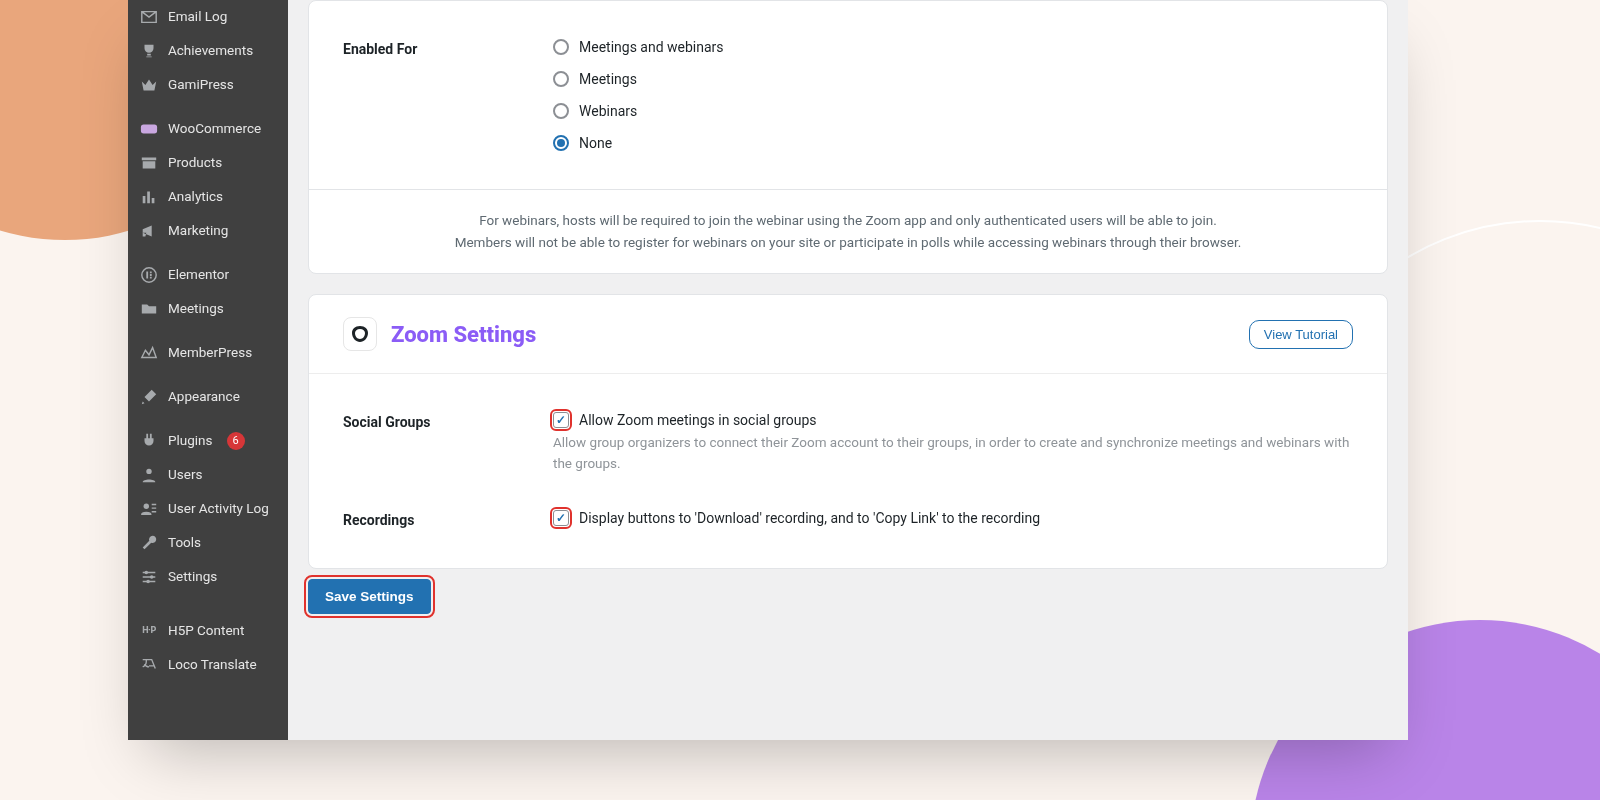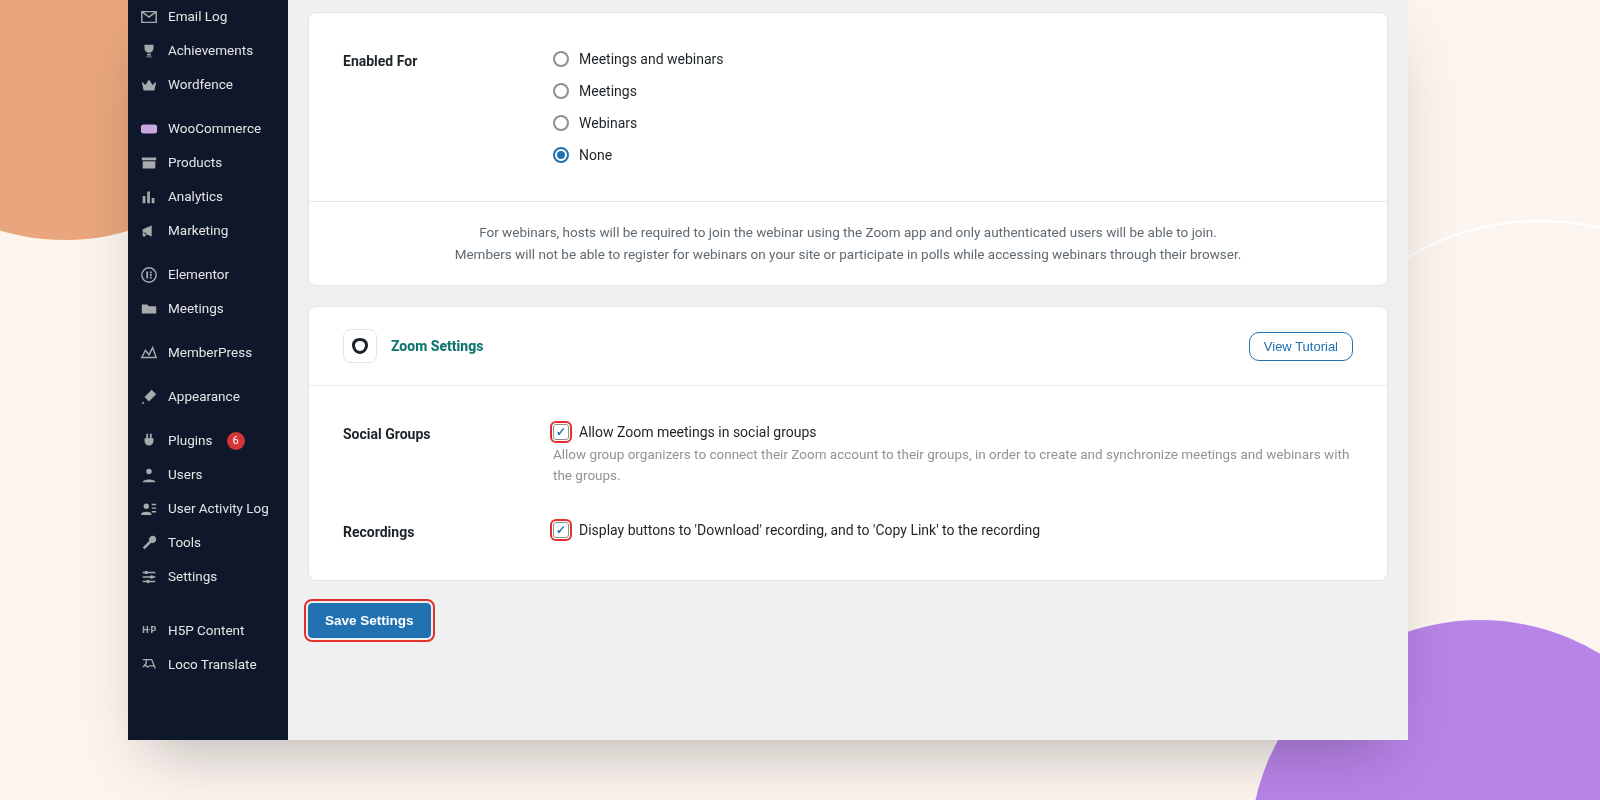--- a/index.html
+++ b/index.html
@@ -2,43 +2,43 @@
 <html><head>
 <meta charset="utf-8">
 <style>
 *{box-sizing:border-box;margin:0;padding:0}
 body{font-family:-apple-system,BlinkMacSystemFont,"Segoe UI",Roboto,Helvetica,Arial,sans-serif;font-size:14px;color:#1d2327;background:#fbf4ef;overflow:hidden}
 .stage{position:relative;width:1600px;height:800px}
 .blob-orange{position:absolute;left:-160px;top:-210px;width:450px;height:450px;border-radius:50%;background:#e9a67c;z-index:0}
 .blob-purple{position:absolute;right:-110px;bottom:-280px;width:460px;height:460px;border-radius:50%;background:#b984e8;z-index:0}
 .ring{position:absolute;right:-200px;top:220px;width:520px;height:520px;border:2px solid #fff;border-radius:50%;z-index:0}
 .app{position:absolute;left:128px;top:0;width:1280px;height:740px;display:flex;background:#f0f0f1;box-shadow:0 30px 60px -20px rgba(0,0,0,.25);z-index:2}
-.sidebar{width:160px;background:#0f172a;color:#f0f0f1;flex:0 0 160px;overflow:hidden}
+.sidebar{width:160px;background:#404040;color:#f0f0f1;flex:0 0 160px;overflow:hidden}
 .sidebar .item{display:flex;align-items:center;gap:10px;padding:8px 12px;font-size:13.5px;color:#e5e5e5;cursor:pointer;line-height:1.3}
 .sidebar .sep{height:10px}
 .sidebar .ic{width:18px;height:18px;display:flex;align-items:center;justify-content:center;flex:0 0 18px;color:#a7aaad}
 .sidebar .ic svg{width:18px;height:18px;fill:currentColor}
 .badge{display:inline-flex;align-items:center;justify-content:center;min-width:18px;height:18px;border-radius:9px;font-size:11px;padding:0 5px;color:#fff;margin-left:4px}
 .badge.red{background:#d63638}
 .badge.orange{background:#dba617}
 .content{flex:1;background:#f0f0f1;overflow:auto;padding:0 20px 30px 20px}
-.card{background:#fff;border:1px solid #e2e4e7;border-radius:8px;margin-top:12px}
+.card{background:#fff;border:1px solid #e2e4e7;border-radius:8px;margin-top:0}
 .card + .card{margin-top:20px}
 .card-inner{padding:24px 34px}
 .card-footer-note{border-top:1px solid #e2e4e7;padding:20px 52px;color:#5f6a72;font-size:13.5px;text-align:center;line-height:1.6}
 .row{display:flex;align-items:flex-start;gap:30px;padding:14px 0}
 .row .label{width:180px;flex:0 0 180px;font-weight:700;color:#1d2327;font-size:14px;padding-top:2px}
 .row .field{flex:1;color:#1d2327;font-size:14px}
 .radio-list{display:flex;flex-direction:column;gap:16px}
 .radio-item{display:flex;align-items:center;gap:10px;cursor:pointer}
 .radio-item .dot{width:16px;height:16px;border:2px solid #8c8f94;border-radius:50%;position:relative;flex:0 0 16px}
 .radio-item.checked .dot{border-color:#2271b1}
 .radio-item.checked .dot::after{content:"";position:absolute;width:8px;height:8px;background:#2271b1;border-radius:50%;left:2px;top:2px}
 .section-head{display:flex;align-items:center;gap:14px;padding:22px 34px;border-bottom:1px solid #ededed}
-.section-title{font-size:14px;font-weight:800;color:#0f766e}
+.section-title{font-size:22px;font-weight:800;color:#8b5cf6}
 .section-head .spacer{flex:1}
 .tutorial-btn{background:#fff;border:1px solid #2271b1;color:#2271b1;border-radius:10px;padding:6px 14px;font-size:13px;cursor:pointer}
 .logo-chip{width:34px;height:34px;border-radius:8px;border:1px solid #e6e6e6;display:flex;align-items:center;justify-content:center;font-weight:900;color:#1d2327}
 .check-row{display:flex;align-items:center;gap:10px;margin-bottom:4px}
 .checkbox{width:16px;height:16px;border:1px solid #8c8f94;border-radius:3px;background:#fff;flex:0 0 16px;display:flex;align-items:center;justify-content:center;color:#2271b1;font-size:12px}
 .checkbox.checked::before{content:"✓";font-weight:700}
 .highlight{outline:2px solid #e0322d;outline-offset:1px}
 .desc{color:#8f9499;font-size:13.5px;line-height:1.55;}
 .save-btn{display:inline-block;margin-top:22px;background:#2271b1;color:#fff;border:1px solid #2271b1;padding:9px 16px;border-radius:4px;font-size:13.5px;font-weight:600;cursor:pointer}
 .save-wrap{display:inline-block;outline:2px solid #e0322d;outline-offset:2px;border-radius:4px}
@@ -69,21 +69,21 @@
             </svg>
           </span>
         <span>Achievements</span>
       </div>
       <div class="item">
         <span class="ic">
             <svg viewBox="0 0 20 20">
               <path d="M2 6l4 4 4-6 4 6 4-4-2 10H4z"></path>
             </svg>
           </span>
-        <span>Wordfence</span>
+        <span>GamiPress</span>
       </div>
       <div class="sep"></div>
       <div class="item">
         <span class="ic" style="color:#c9a7e0">
             <svg viewBox="0 0 20 20">
               <rect x="1" y="5" width="18" height="10" rx="3"></rect>
             </svg>
           </span>
         <span>WooCommerce</span>
       </div>
@@ -274,19 +274,19 @@
               <div class="check-row">
                 <span class="checkbox checked highlight"></span>
                 <span>Display buttons to 'Download' recording, and to 'Copy Link' to the recording</span>
               </div>
             </div>
           </div>
         </div>
       </div>
 
       
-      <span class="save-wrap" style="margin-top:22px;display:inline-block">
+      <span class="save-wrap" style="margin-top:10px;display:inline-block">
         <button class="save-btn" style="margin-top:0">Save Settings</button>
       </span>
 
     </div>
   </div>
 </div>
 
 </body></html>

